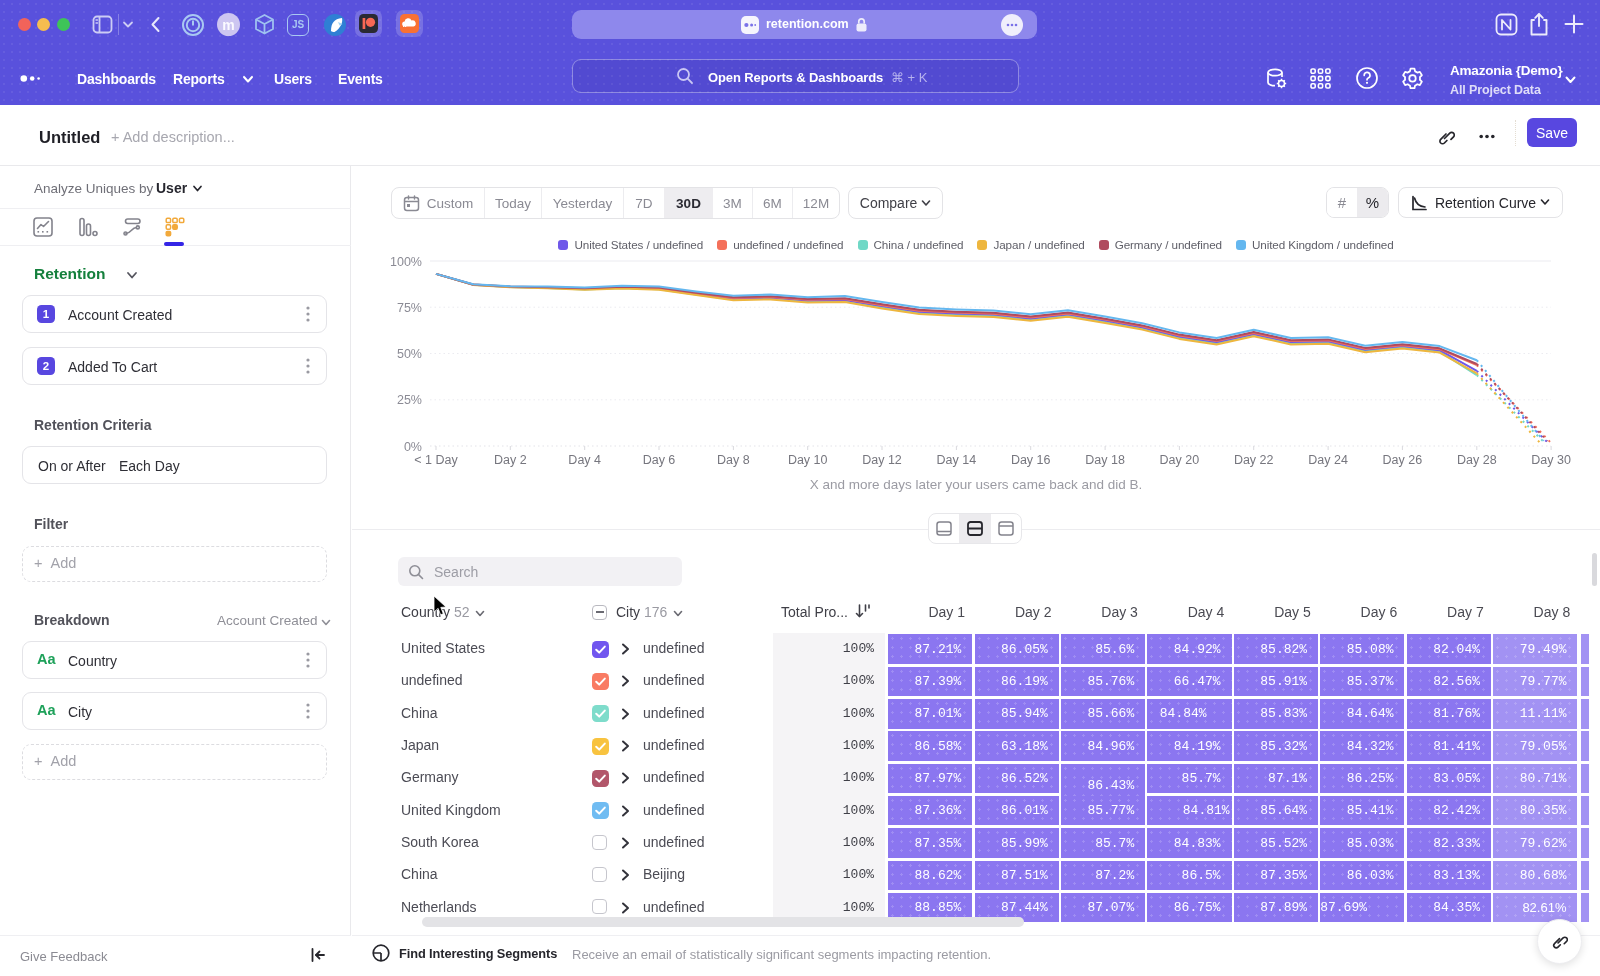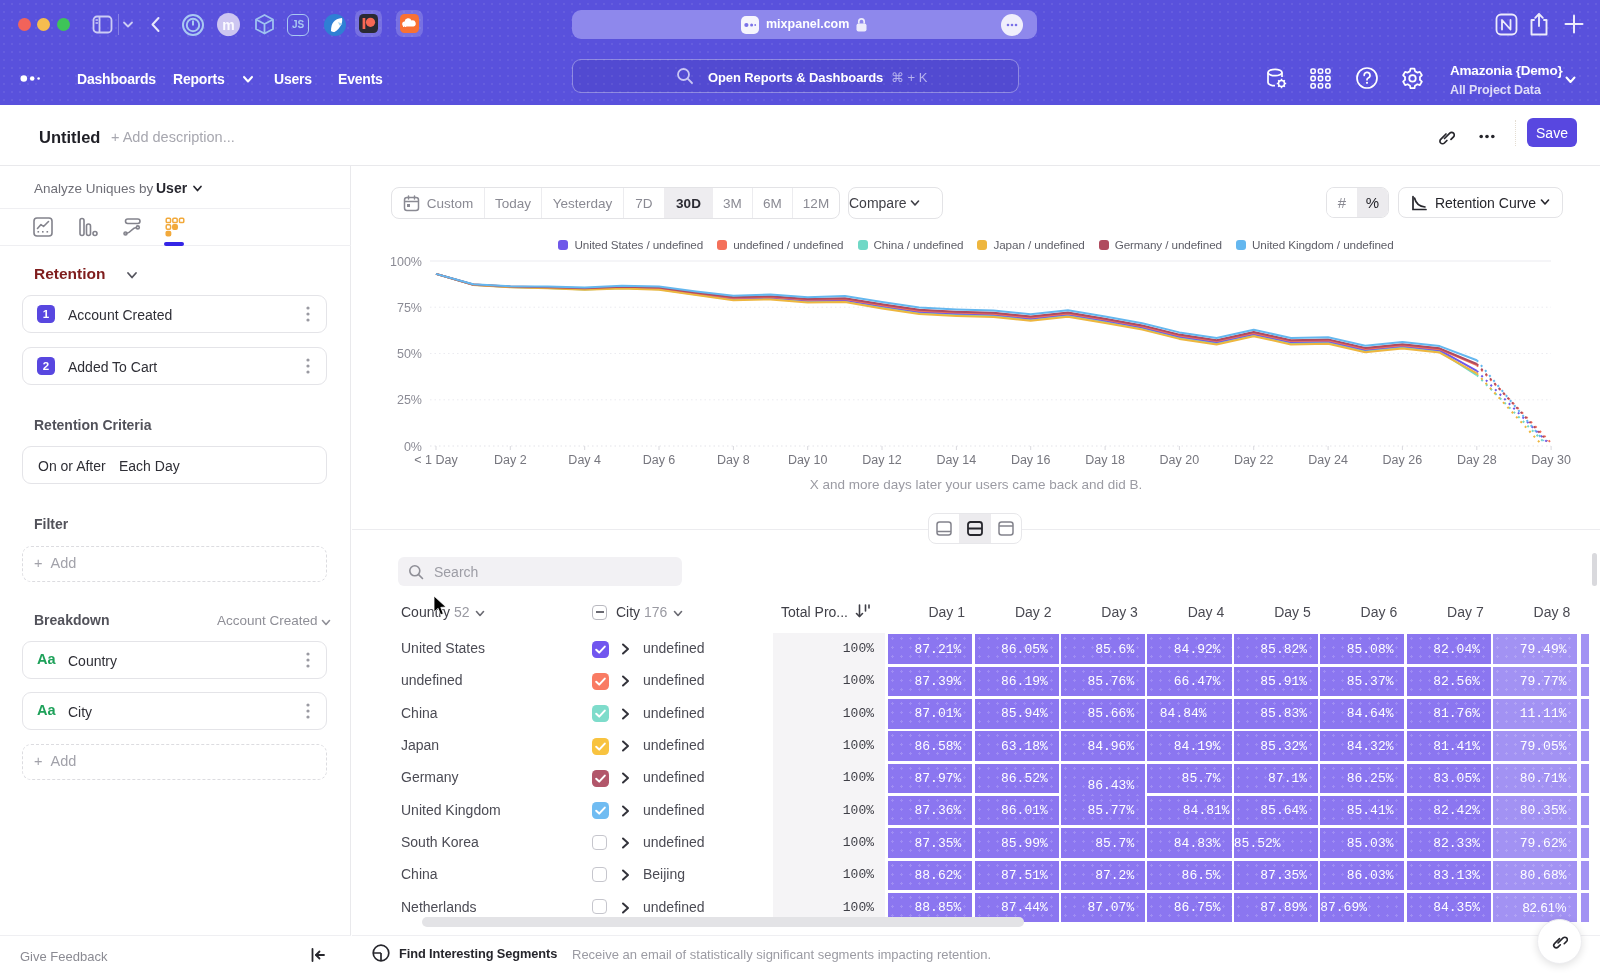--- a/index.html
+++ b/index.html
@@ -59,21 +59,21 @@
     <rect x="5" y="9.8" width="1.2" height="3.3" rx="0.6" fill="#fff"></rect>
   </svg>
 
   <div class="abs" style="left:572px;top:10px;width:465px;height:29px;border-radius:9px;background:#8e88ec;"></div>
   <div class="abs" style="left:741px;top:15.5px;width:18px;height:18px;border-radius:5px;background:#f6f5fd;"></div>
   <svg class="abs" style="left:741px;top:15.5px;" width="18" height="18" viewBox="0 0 18 18">
     <circle cx="5.4" cy="9" r="2.1" fill="#7a71e8"></circle>
       <circle cx="10.6" cy="9" r="1.5" fill="#7a71e8"></circle>
       <circle cx="14.2" cy="9" r="0.9" fill="#7a71e8"></circle>
   </svg>
-  <div class="abs" style="left:766px;top:16.5px;font-size:12.5px;font-weight:bold;color:#fff;">mixpanel.com</div>
+  <div class="abs" style="left:766px;top:16.5px;font-size:12.5px;font-weight:bold;color:#fff;">retention.com</div>
   <svg class="abs" style="left:855px;top:16.5px;" width="13" height="16" viewBox="0 0 13 16">
     <rect x="1.5" y="6.5" width="10" height="8" rx="2" fill="#edecfb"></rect>
     <path d="M3.8 6.5 V4.6 a2.7 2.7 0 0 1 5.4 0 V6.5" fill="none" stroke="#edecfb" stroke-width="1.7"></path>
   </svg>
   <div class="abs flex" style="left:1001px;top:13.5px;width:22px;height:22px;border-radius:50%;background:#f0effc;justify-content:center;">
     <svg width="12" height="4" viewBox="0 0 12 4">
         <circle cx="2" cy="2" r="1.3" fill="#7a71e8"></circle>
         <circle cx="6" cy="2" r="1.3" fill="#7a71e8"></circle>
         <circle cx="10" cy="2" r="1.3" fill="#7a71e8"></circle>
       </svg>
@@ -208,21 +208,21 @@
       <rect x="14.4" y="1.2" width="4.4" height="4.4" rx="1.2"></rect>
     <rect x="1.2" y="7.8" width="4.4" height="4.4" rx="1.2"></rect>
       <rect x="7.8" y="7.8" width="4.4" height="4.4" rx="1.2"></rect>
     <rect x="1.2" y="14.4" width="4.4" height="4.4" rx="1.2"></rect>
   </g>
   <rect x="7.8" y="7.8" width="4.4" height="4.4" rx="1.2" fill="#f2a93b"></rect>
   <rect x="1.2" y="14.4" width="4.4" height="4.4" rx="1.2" fill="#f2a93b"></rect>
 </svg>
 <div class="abs" style="left:164px;top:242px;width:20px;height:3.5px;border-radius:2px;background:#3425e6;"></div>
 
-<div class="abs" style="left:34px;top:265px;font-size:15.5px;font-weight:bold;color:#7f1d1d;">Retention</div>
+<div class="abs" style="left:34px;top:265px;font-size:15.5px;font-weight:bold;color:#15803d;">Retention</div>
 <svg class="abs" style="left:126px;top:271px;" width="12" height="9" viewBox="0 0 12 9">
   <path d="M2 2 L6 6.5 L10 2" stroke="#55555e" stroke-width="1.8" fill="none" stroke-linecap="round" stroke-linejoin="round"></path>
   </svg>
 <div class="abs" style="left:22px;top:295px;width:305px;height:38px;border:1px solid #e4e4e8;border-radius:9px;"></div>
 <div class="abs flex" style="left:37px;top:305px;width:18px;height:18px;border-radius:4.5px;background:#5847e0;justify-content:center;font-size:11.5px;font-weight:bold;color:#fff;">1</div>
 <div class="abs" style="left:68px;top:307px;font-size:14px;color:#2f2f36;">Account Created</div>
 <svg class="abs" style="left:306px;top:306px;" width="4" height="16" viewBox="0 0 4 16">
   <circle cx="2" cy="2" r="1.6" fill="#9a9aa2"></circle>
     <circle cx="2" cy="8" r="1.6" fill="#9a9aa2"></circle>
     <circle cx="2" cy="14" r="1.6" fill="#9a9aa2"></circle>
@@ -286,21 +286,21 @@
       <rect x="4" y="9" width="3" height="3" fill="#8a8a93"></rect>
     </svg>Custom</div>
   <div class="flex" style="width:57px;height:100%;border-right:1px solid #ececef;justify-content:center;">Today</div>
   <div class="flex" style="width:82px;height:100%;border-right:1px solid #ececef;justify-content:center;">Yesterday</div>
   <div class="flex" style="width:40px;height:100%;justify-content:center;">7D</div>
   <div class="flex" style="width:49px;height:100%;background:#eeedf0;color:#2b2b33;font-weight:bold;justify-content:center;">30D</div>
   <div class="flex" style="width:40px;height:100%;border-right:1px solid #ececef;justify-content:center;">3M</div>
   <div class="flex" style="width:40px;height:100%;border-right:1px solid #ececef;justify-content:center;">6M</div>
   <div class="flex" style="width:46px;height:100%;justify-content:center;">12M</div>
 </div>
-<div class="abs flex" style="left:848px;top:187px;width:95px;height:32px;border:1px solid #e3e3e6;border-radius:8px;justify-content:flex-start;font-size:14px;color:#3f3f46;">Compare&nbsp;
+<div class="abs flex" style="left:848px;top:187px;width:95px;height:32px;border:1px solid #e3e3e6;border-radius:8px;justify-content:center;font-size:14px;color:#3f3f46;">Compare&nbsp;
   <svg width="10" height="7" viewBox="0 0 10 7">
       <path d="M1.5 1 L5 5 L8.5 1" stroke="#3f3f46" stroke-width="1.6" fill="none" stroke-linecap="round" stroke-linejoin="round"></path>
     </svg>
 </div>
 <div class="abs flex" style="left:1326px;top:187px;width:63px;height:31px;border:1px solid #e3e3e6;border-radius:8px;overflow:hidden;">
   <div class="flex" style="width:31px;height:100%;justify-content:center;background:#fff;color:#8a8a93;font-size:15px;">#</div>
   <div class="flex" style="width:32px;height:100%;justify-content:center;background:#ecebee;color:#26262c;font-size:15px;">%</div>
 </div>
 <div class="abs flex" style="left:1398px;top:187px;width:165px;height:31px;border:1px solid #e3e3e6;border-radius:8px;justify-content:center;font-size:14px;color:#26262c;">
   <svg width="16" height="16" viewBox="0 0 16 16" style="margin-right:8px;">
@@ -677,21 +677,21 @@
   </div>
 <div style="position:absolute;left:974.5px;top:828.3px;width:84.3px;height:29.5px;background:#8b76f0;background-image:radial-gradient(rgba(255,255,255,0.17) 1px,transparent 1.3px);background-size:9px 9px;display:flex;align-items:center;justify-content:flex-end;">
 <span style="font-family:'Liberation Mono',monospace;font-size:13px;color:#fff;padding-right:11px;">85.99%</span>
   </div>
 <div style="position:absolute;left:1060.9px;top:828.3px;width:84.3px;height:29.5px;background:#8b76f0;background-image:radial-gradient(rgba(255,255,255,0.17) 1px,transparent 1.3px);background-size:9px 9px;display:flex;align-items:center;justify-content:flex-end;">
 <span style="font-family:'Liberation Mono',monospace;font-size:13px;color:#fff;padding-right:11px;">85.7%</span>
   </div>
 <div style="position:absolute;left:1147.3px;top:828.3px;width:84.3px;height:29.5px;background:#8b76f0;background-image:radial-gradient(rgba(255,255,255,0.17) 1px,transparent 1.3px);background-size:9px 9px;display:flex;align-items:center;justify-content:flex-end;">
 <span style="font-family:'Liberation Mono',monospace;font-size:13px;color:#fff;padding-right:11px;">84.83%</span>
   </div>
-<div style="position:absolute;left:1233.8px;top:828.3px;width:84.3px;height:29.5px;background:#8b76f0;background-image:radial-gradient(rgba(255,255,255,0.17) 1px,transparent 1.3px);background-size:9px 9px;display:flex;align-items:center;justify-content:flex-start;">
+<div style="position:absolute;left:1233.8px;top:828.3px;width:84.3px;height:29.5px;background:#8b76f0;background-image:radial-gradient(rgba(255,255,255,0.17) 1px,transparent 1.3px);background-size:9px 9px;display:flex;align-items:center;justify-content:flex-end;">
 <span style="font-family:'Liberation Mono',monospace;font-size:13px;color:#fff;padding-right:11px;">85.52%</span>
   </div>
 <div style="position:absolute;left:1320.2px;top:828.3px;width:84.3px;height:29.5px;background:#8b76f0;background-image:radial-gradient(rgba(255,255,255,0.17) 1px,transparent 1.3px);background-size:9px 9px;display:flex;align-items:center;justify-content:flex-end;">
 <span style="font-family:'Liberation Mono',monospace;font-size:13px;color:#fff;padding-right:11px;">85.03%</span>
   </div>
 <div style="position:absolute;left:1406.7px;top:828.3px;width:84.3px;height:29.5px;background:#8b76f0;background-image:radial-gradient(rgba(255,255,255,0.17) 1px,transparent 1.3px);background-size:9px 9px;display:flex;align-items:center;justify-content:flex-end;">
 <span style="font-family:'Liberation Mono',monospace;font-size:13px;color:#fff;padding-right:11px;">82.33%</span>
   </div>
 <div style="position:absolute;left:1493.2px;top:828.3px;width:84.3px;height:29.5px;background:#a292f3;background-image:radial-gradient(rgba(255,255,255,0.17) 1px,transparent 1.3px);background-size:9px 9px;display:flex;align-items:center;justify-content:flex-end;">
 <span style="font-family:'Liberation Mono',monospace;font-size:13px;color:#fff;padding-right:11px;">79.62%</span>

